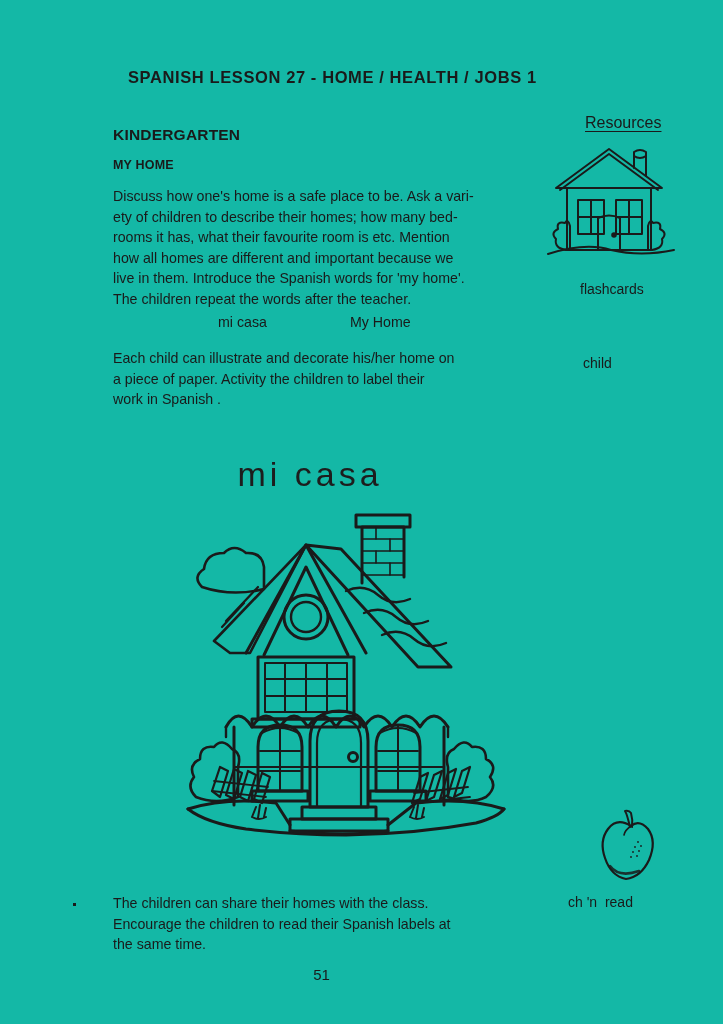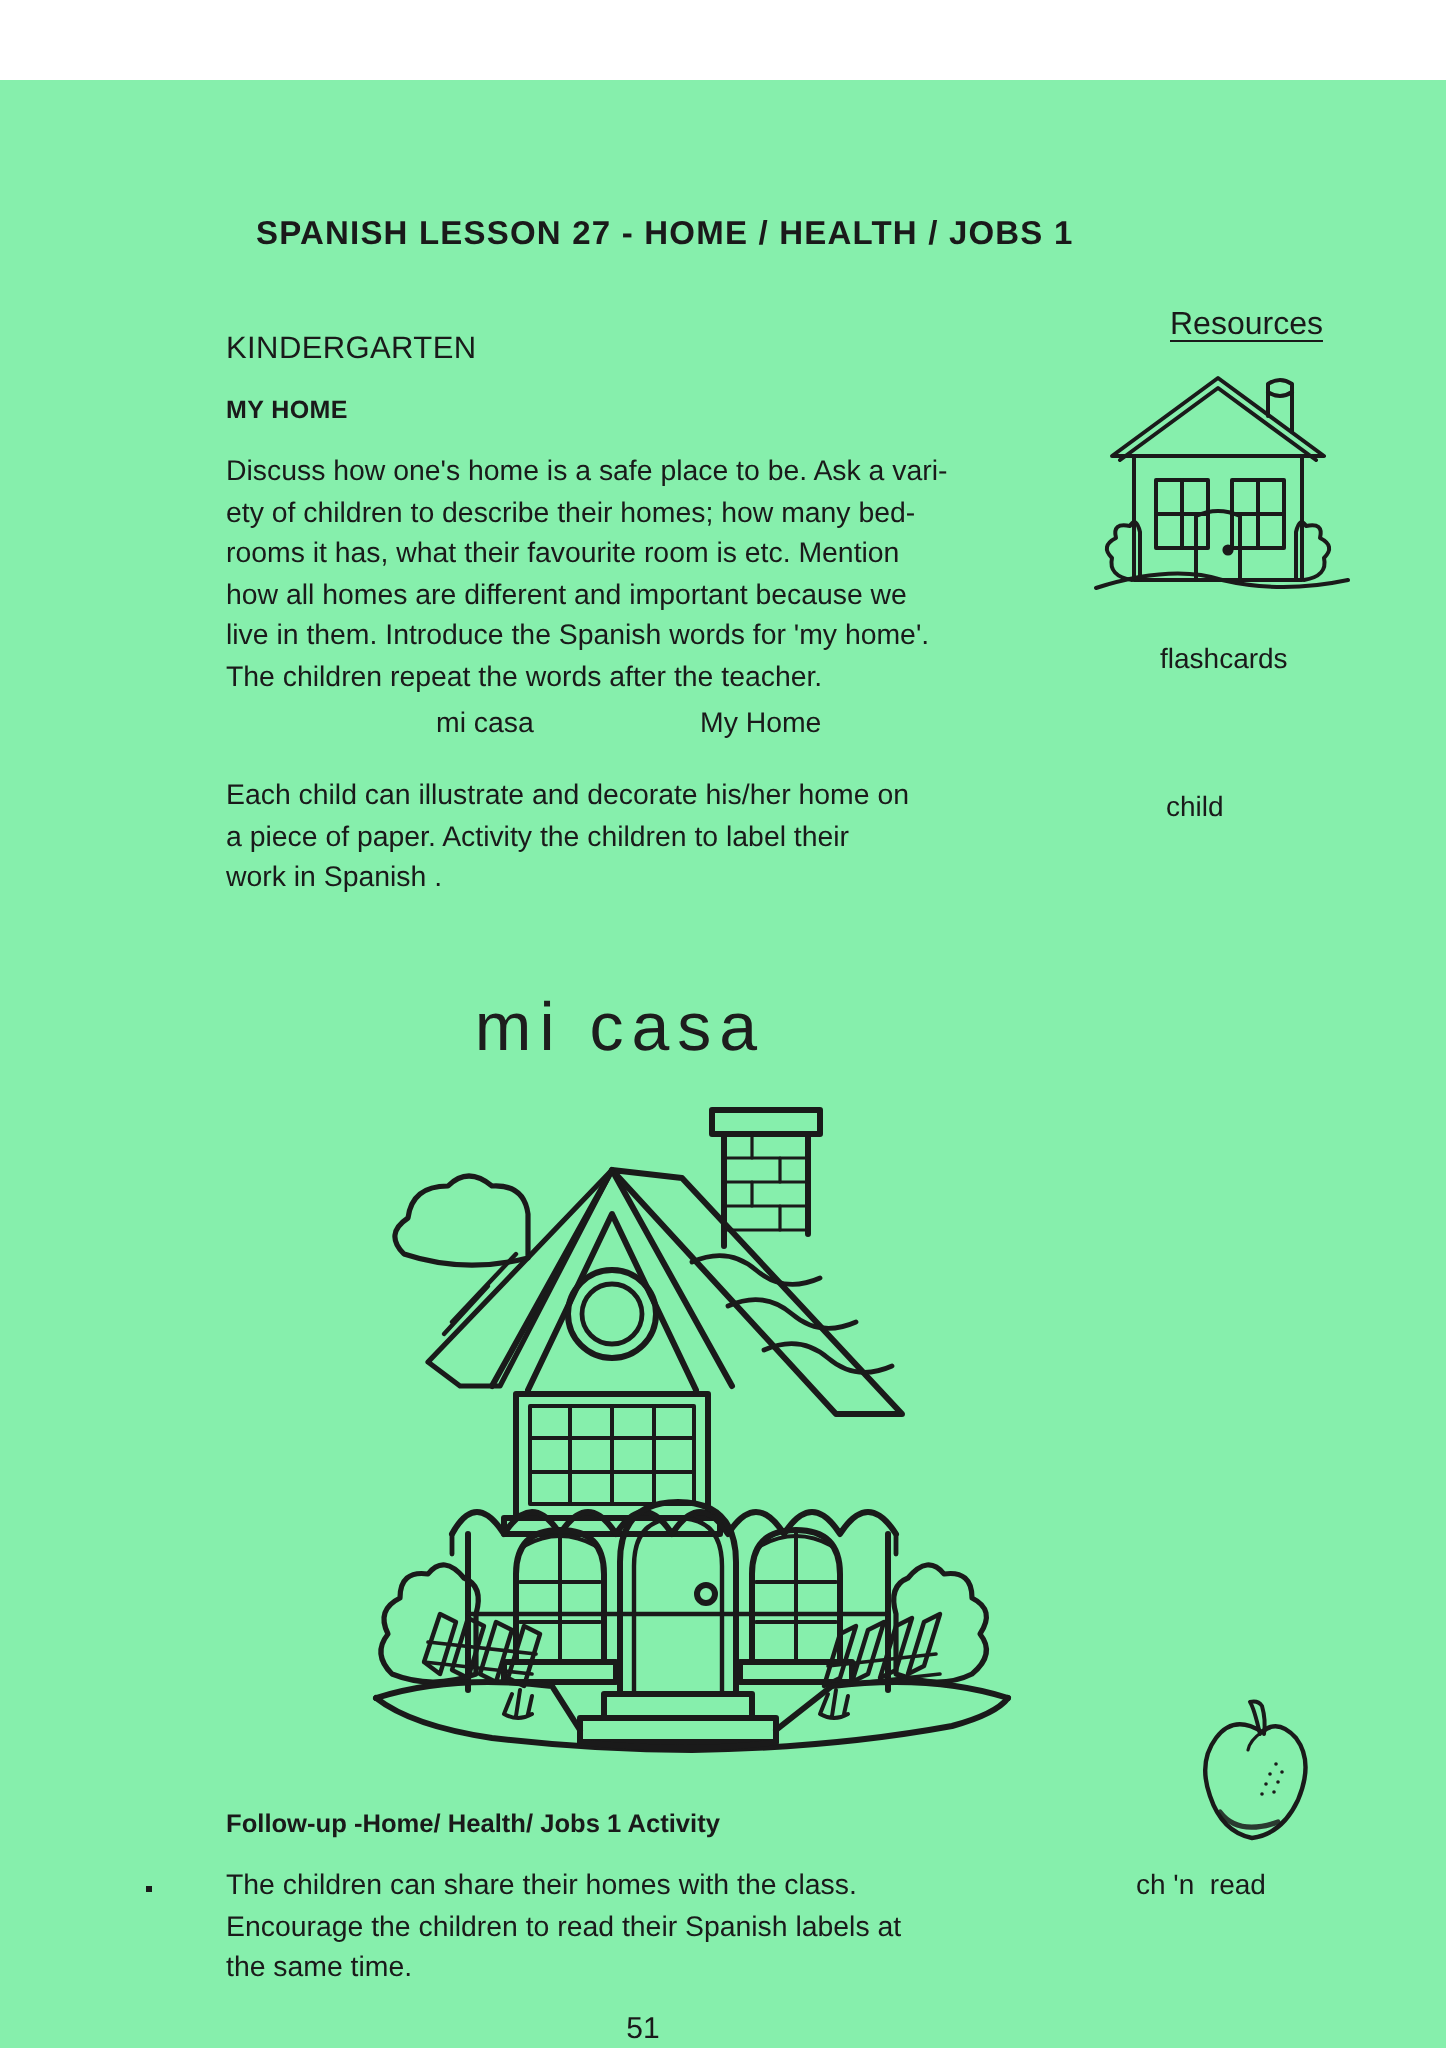--- a/index.html
+++ b/index.html
@@ -11,42 +11,41 @@
     width: 723px;
     height: 1024px;
     position: relative;
     font-family: "Liberation Sans", sans-serif;
     color: #1a1a1a;
     overflow: hidden;
   }
   .page {
     position: absolute;
     inset: 0;
-    background: #86efac;
-    margin-top: 40px;
+    background: #14b8a6;
   }
 
   
   .doc-title {
     position: absolute;
     left: 128px;
     top: 68px;
     font-size: 16.5px;
     font-weight: bold;
     letter-spacing: 0.6px;
     white-space: nowrap;
   }
 
   
   .kinder {
     position: absolute;
     left: 113px;
     top: 126px;
     font-size: 15.5px;
-    font-weight: normal;
+    font-weight: bold;
     letter-spacing: 0.2px;
   }
   .myhome {
     position: absolute;
     left: 113px;
     top: 158px;
     font-size: 12.5px;
     font-weight: bold;
     letter-spacing: 0.2px;
   }
@@ -344,21 +343,20 @@
       <path d="M318 304 Q280 292 230 298 L202 320"></path>
       <path d="M104 326 Q160 332 202 326"></path>
 
       <g stroke-width="2">
         <path d="M66 312 L70 302 M72 313 L74 300 M78 312 L80 303 M66 312 Q73 316 80 312"></path>
         <path d="M224 312 L228 302 M230 313 L232 300 M236 312 L238 303 M224 312 Q231 316 238 312"></path>
       </g>
     </svg>
   </div>
 
-  <div class="followup-head">Follow-up -Home/ Health/ Jobs 1 Activity</div>
   <div class="bullet-dot"></div>
   <div class="followup-body">The children can share their homes with the class.
 Encourage the children to read their Spanish labels at
 the same time.</div>
 
   <div class="page-number">51</div>
 
 </div>
 
 </body></html>

